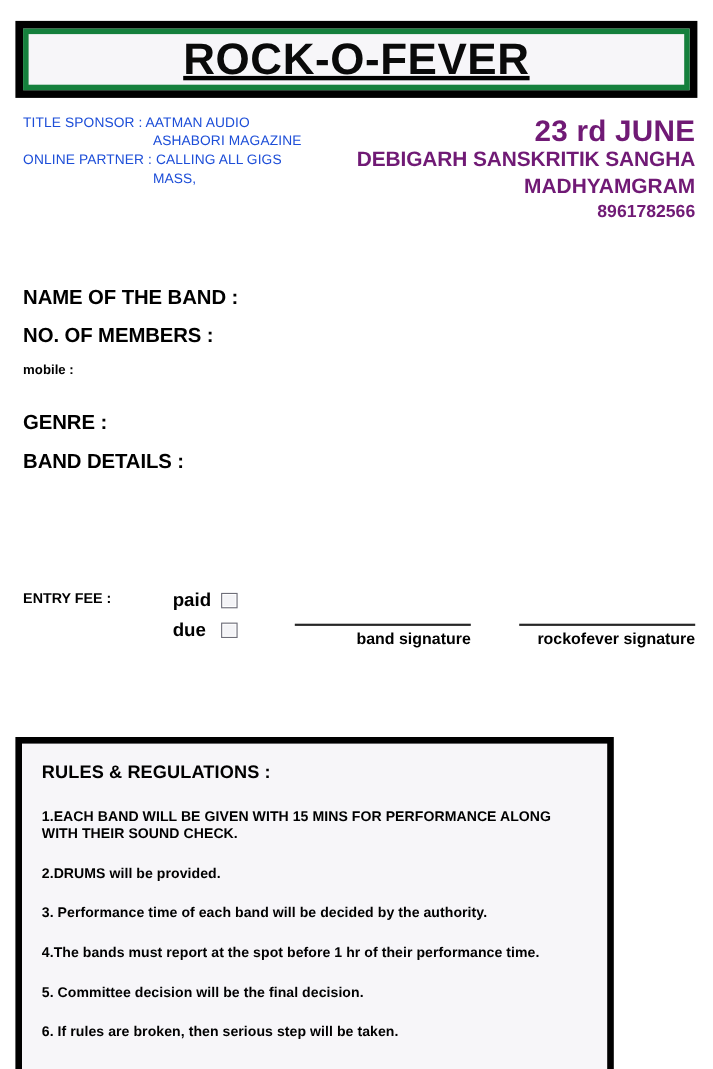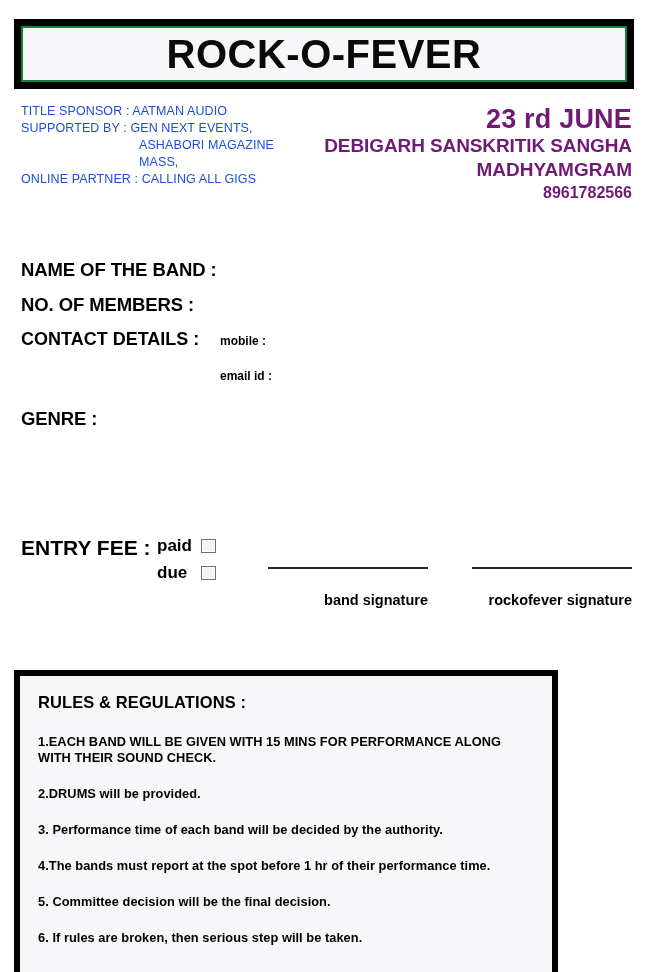--- a/index.html
+++ b/index.html
@@ -25,24 +25,25 @@
     height: 70px;
     box-sizing: border-box;
     background: #000000;
     padding: 7px;
   }
   .banner-inner {
     width: 100%;
     height: 100%;
     box-sizing: border-box;
     background: #f7f6f9;
-    border: 2px solid #15803d;
+    border: 5px solid #15803d;
     display: flex;
     align-items: center;
     justify-content: center;
+    text-decoration: underline;
   }
   .banner-title {
     font-size: 40px;
     font-weight: bold;
     letter-spacing: 0.5px;
     line-height: 1;
     color: #0a0a0a;
     white-space: nowrap;
   }
 
@@ -128,21 +129,21 @@
   
   .entry-fee {
     position: absolute;
     left: 21px;
     top: 532px;
   }
   .entry-label {
     position: absolute;
     left: 0;
     top: 4px;
-    font-size: 21px;
+    font-size: 13px;
     font-weight: bold;
     white-space: nowrap;
   }
   .fee-options {
     position: absolute;
     left: 136px;
     top: 0;
   }
   .fee-row {
     display: flex;
@@ -173,21 +174,21 @@
     display: flex;
     justify-content: space-between;
   }
   .sig-block { width: 160px; }
   .sig-line {
     width: 160px;
     height: 0;
     border-top: 2px solid #262626;
   }
   .sig-caption {
-    margin-top: 23px;
+    margin-top: 4px;
     font-size: 14.5px;
     font-weight: bold;
     text-align: right;
     white-space: nowrap;
   }
 
   
   .rules-box {
     position: absolute;
     left: 14px;
@@ -224,59 +225,56 @@
 <body>
 
 <div class="banner">
   <div class="banner-inner">
     <div class="banner-title">ROCK-O-FEVER</div>
   </div>
 </div>
 
 <div class="sponsors">
   <div class="sponsor-line">TITLE SPONSOR : AATMAN AUDIO</div>
-  <div class="sponsor-line">SUPPORTED BY : GEN NEXT EVENTS,</div>
   <div class="sponsor-line sponsor-indent">ASHABORI MAGAZINE</div>
+  <div class="sponsor-line">ONLINE PARTNER : CALLING ALL GIGS</div>
   <div class="sponsor-line sponsor-indent">MASS,</div>
-  <div class="sponsor-line">ONLINE PARTNER : CALLING ALL GIGS</div>
 </div>
 
 <div class="event-info">
   <div class="event-date">23 rd JUNE</div>
   <div class="event-venue">DEBIGARH SANSKRITIK SANGHA</div>
   <div class="event-city">MADHYAMGRAM</div>
   <div class="event-phone">8961782566</div>
 </div>
 
 <div class="form">
 
   <div class="field-row">
     <span class="field-label">NAME OF THE BAND :</span>
   </div>
 
   <div class="field-row">
     <span class="field-label">NO. OF MEMBERS :</span>
   </div>
 
   <div class="field-row">
-    <span class="field-sub">CONTACT DETAILS :</span>
     <span class="field-value">mobile :</span>
   </div>
 
-  <div class="field-row">
-    <span class="field-sub spacer">CONTACT DETAILS :</span>
-    <span class="field-value">email id :</span>
-  </div>
 
   <div class="gap-sm"></div>
 
   <div class="field-row">
     <span class="field-label">GENRE :</span>
   </div>
 
+  <div class="field-row">
+    <span class="field-label">BAND DETAILS :</span>
+  </div>
 
 </div>
 
 <div class="entry-fee">
   <span class="entry-label">ENTRY FEE :</span>
   <div class="fee-options">
     <div class="fee-row">
       <span class="fee-name">paid</span>
       <span class="checkbox"></span>
     </div>

